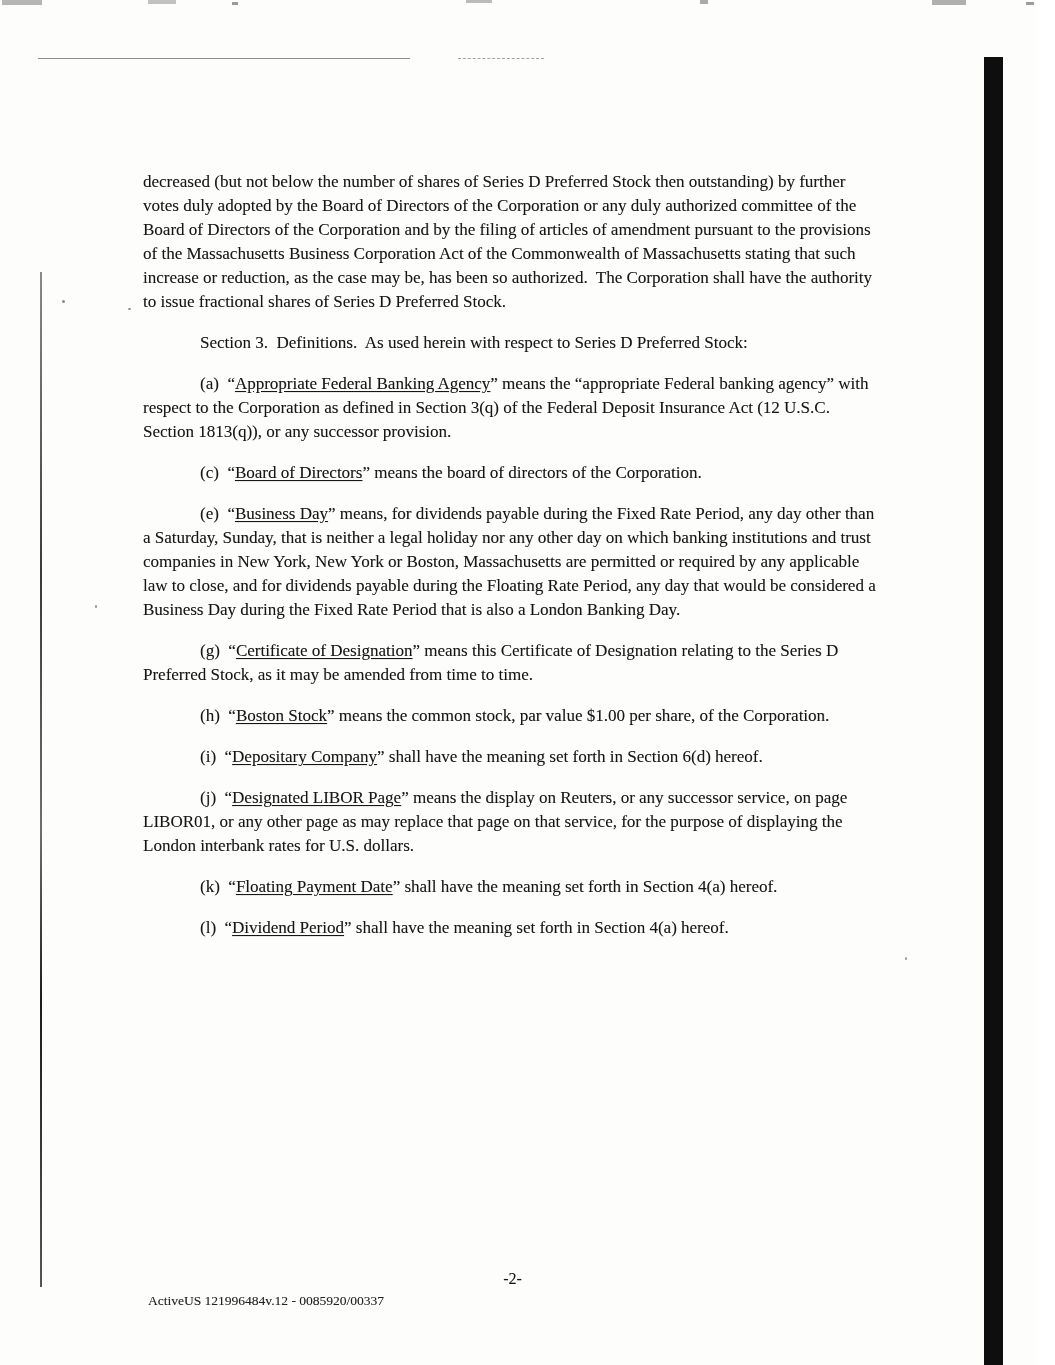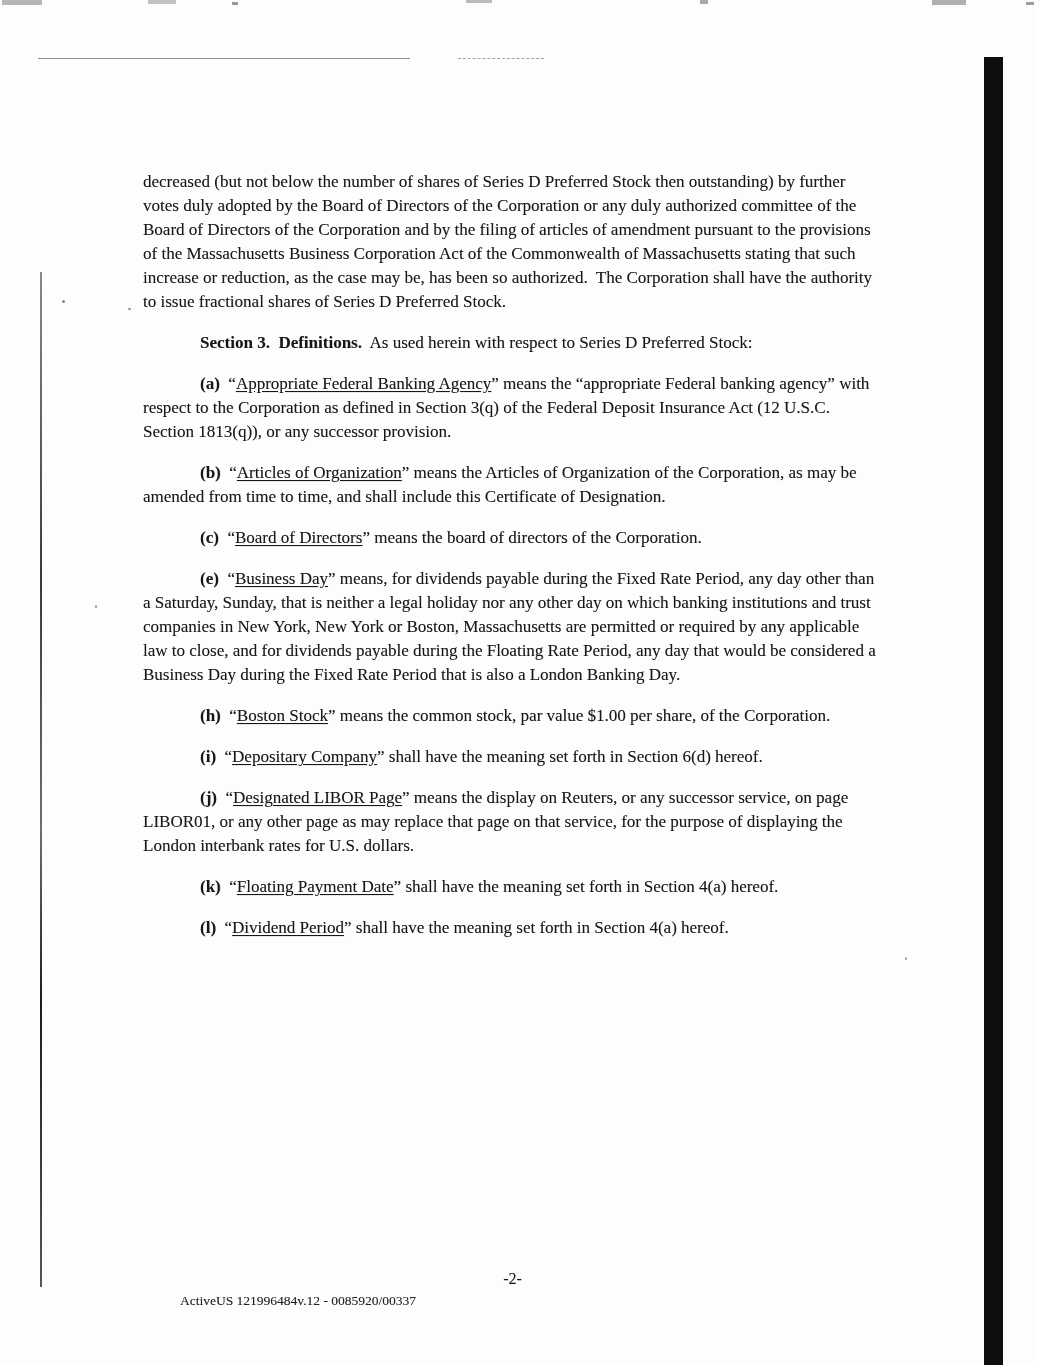--- a/index.html
+++ b/index.html
@@ -46,37 +46,36 @@
     left: 143px; top: 170px;
     width: 739px;
   }
   .para {
     margin: 0 0 17px 0;
     font-size: 17px;
     line-height: 24px;
     text-shadow: 0.3px 0.3px 0 rgba(0,0,0,0.28);
   }
   .para.indent { text-indent: 57px; }
-  .run-bold { font-weight: bold; }
+  .run-bold { font-weight: normal; }
   .run-underline { text-decoration: underline; text-underline-offset: 2px; }
   .footer-page-num {
     position: absolute;
     left: 143px; top: 1270px;
     width: 739px;
     text-align: center;
     font-size: 16px;
     text-shadow: 0.3px 0.3px 0 rgba(0,0,0,0.28);
   }
   .footer-doc-id {
     position: absolute;
     left: 148px; top: 1293px;
     font-size: 13.5px;
     color: #222;
     text-shadow: 0.2px 0.2px 0 rgba(0,0,0,0.25);
-    margin-left: 32px;
   }
 </style>
 </head>
 <body>
 
 <div class="page">
 
   <div id="top-noise">
       <div class="noise" style="left: 2px; top: 0px; width: 40px; height: 5px; background: rgb(181, 181, 181);"></div>
       <div class="noise" style="left: 148px; top: 0px; width: 28px; height: 4px; background: rgb(194, 194, 194);"></div>
@@ -98,23 +97,23 @@
       <div class="speck" style="left: 1042px; top: 130px; width: 2px; height: 9px; background: rgb(192, 192, 192);"></div>
       <div class="speck" style="left: 1040px; top: 345px; width: 2px; height: 7px; background: rgb(196, 196, 196);"></div>
       <div class="speck" style="left: 1041px; top: 1060px; width: 2px; height: 8px; background: rgb(196, 196, 196);"></div>
     </div>
 
   <div class="content">
     <div id="paragraphs">
         <p class="para"><span class="run-normal">decreased (but not below the number of shares of Series D Preferred Stock then outstanding) by further votes duly adopted by the Board of Directors of the Corporation or any duly authorized committee of the Board of Directors of the Corporation and by the filing of articles of amendment pursuant to the provisions of the Massachusetts Business Corporation Act of the Commonwealth of Massachusetts stating that such increase or reduction, as the case may be, has been so authorized.&nbsp; The Corporation shall have the authority to issue fractional shares of Series D Preferred Stock.</span></p>
         <p class="para indent"><span class="run-bold">Section 3.&nbsp; Definitions.</span><span class="run-normal">&nbsp; As used herein with respect to Series D Preferred Stock:</span></p>
         <p class="para indent"><span class="run-bold">(a)</span><span class="run-normal">&nbsp; “</span><span class="run-underline">Appropriate Federal Banking Agency</span><span class="run-normal">” means the “appropriate Federal banking agency” with respect to the Corporation as defined in Section 3(q) of the Federal Deposit Insurance Act (12 U.S.C. Section 1813(q)), or any successor provision.</span></p>
-        <p class="para indent"><span class="run-bold">(b)</span><span class="run-normal">&nbsp; “</span><span class="run-underline">Articles of Organization</span><span class="run-normal">” means the Articles of Organization of the Corporation, as may be amended from time to time, and shall include this Certificate of Designation.</span></p>
         <p class="para indent"><span class="run-bold">(c)</span><span class="run-normal">&nbsp; “</span><span class="run-underline">Board of Directors</span><span class="run-normal">” means the board of directors of the Corporation.</span></p>
         <p class="para indent"><span class="run-bold">(e)</span><span class="run-normal">&nbsp; “</span><span class="run-underline">Business Day</span><span class="run-normal">” means, for dividends payable during the Fixed Rate Period, any day other than a Saturday, Sunday, that is neither a legal holiday nor any other day on which banking institutions and trust companies in New York, New York or Boston, Massachusetts are permitted or required by any applicable law to close, and for dividends payable during the Floating Rate Period, any day that would be considered a Business Day during the Fixed Rate Period that is also a London Banking Day.</span></p>
+        <p class="para indent"><span class="run-bold">(g)</span><span class="run-normal">&nbsp; “</span><span class="run-underline">Certificate of Designation</span><span class="run-normal">” means this Certificate of Designation relating to the Series D Preferred Stock, as it may be amended from time to time.</span></p>
         <p class="para indent"><span class="run-bold">(h)</span><span class="run-normal">&nbsp; “</span><span class="run-underline">Boston Stock</span><span class="run-normal">” means the common stock, par value $1.00 per share, of the Corporation.</span></p>
         <p class="para indent"><span class="run-bold">(i)</span><span class="run-normal">&nbsp; “</span><span class="run-underline">Depositary Company</span><span class="run-normal">” shall have the meaning set forth in Section 6(d) hereof.</span></p>
         <p class="para indent"><span class="run-bold">(j)</span><span class="run-normal">&nbsp; “</span><span class="run-underline">Designated LIBOR Page</span><span class="run-normal">” means the display on Reuters, or any successor service, on page LIBOR01, or any other page as may replace that page on that service, for the purpose of displaying the London interbank rates for U.S. dollars.</span></p>
         <p class="para indent"><span class="run-bold">(k)</span><span class="run-normal">&nbsp; “</span><span class="run-underline">Floating Payment Date</span><span class="run-normal">” shall have the meaning set forth in Section 4(a) hereof.</span></p>
         <p class="para indent"><span class="run-bold">(l)</span><span class="run-normal">&nbsp; “</span><span class="run-underline">Dividend Period</span><span class="run-normal">” shall have the meaning set forth in Section 4(a) hereof.</span></p>
       </div>
   </div>
 
   <div class="footer-page-num">-2-</div>
   <div class="footer-doc-id">ActiveUS 121996484v.12 - 0085920/00337</div>

